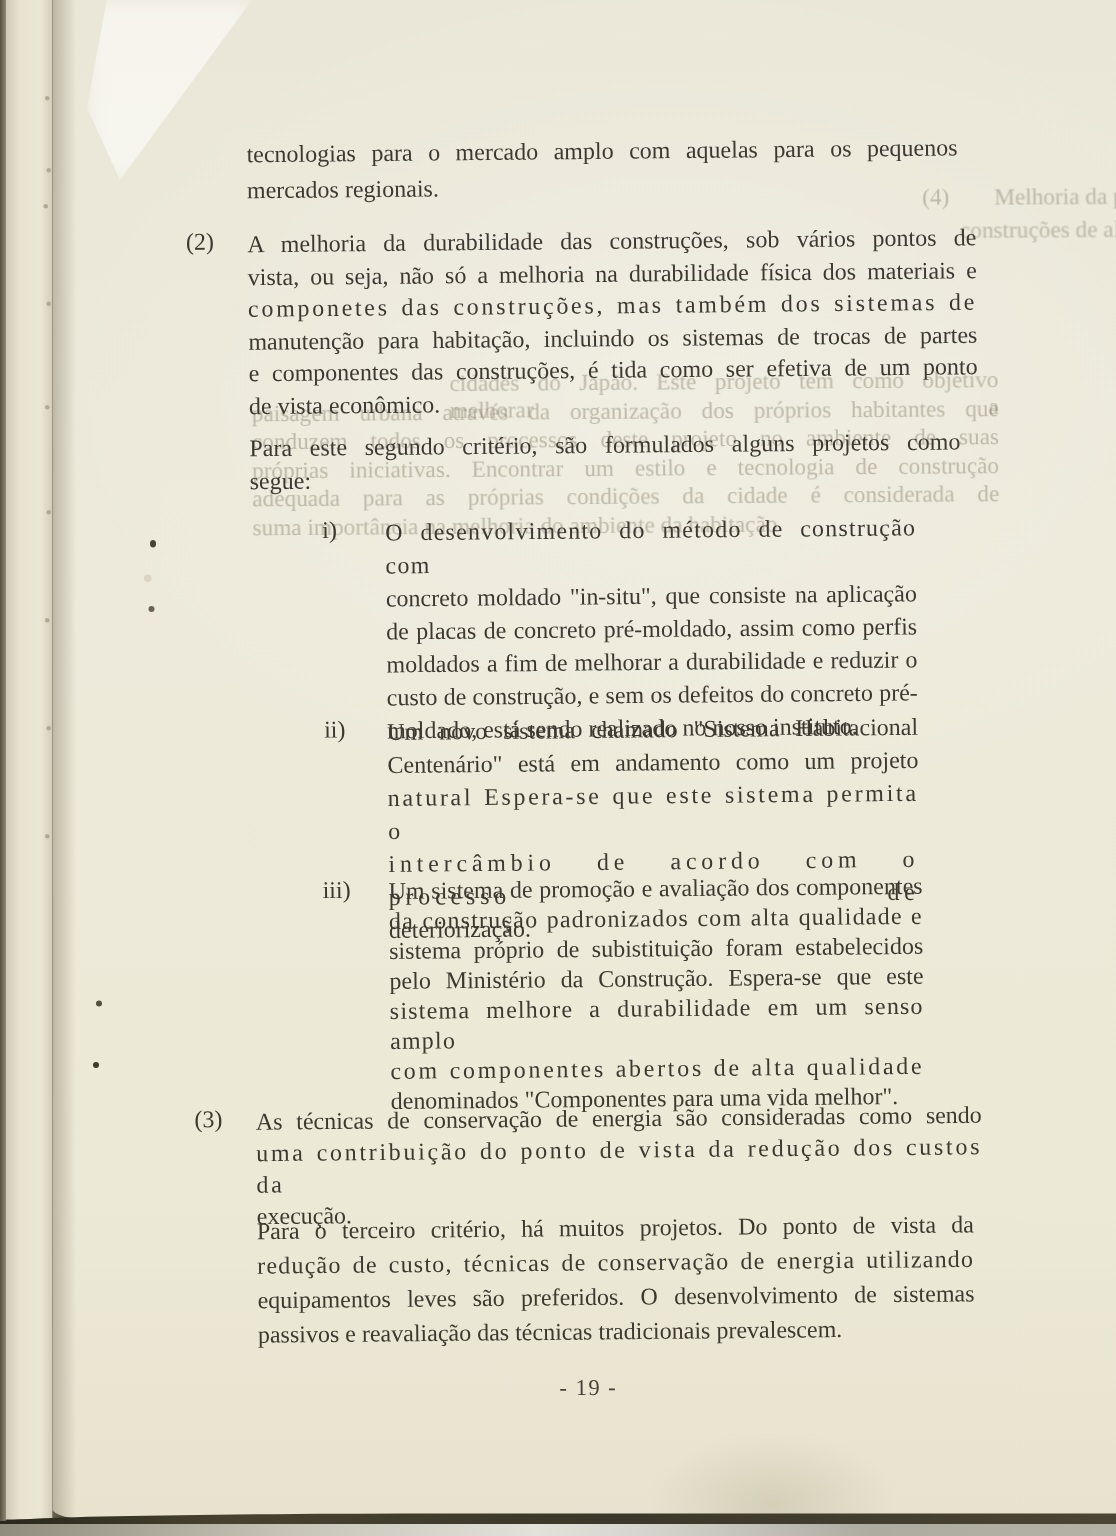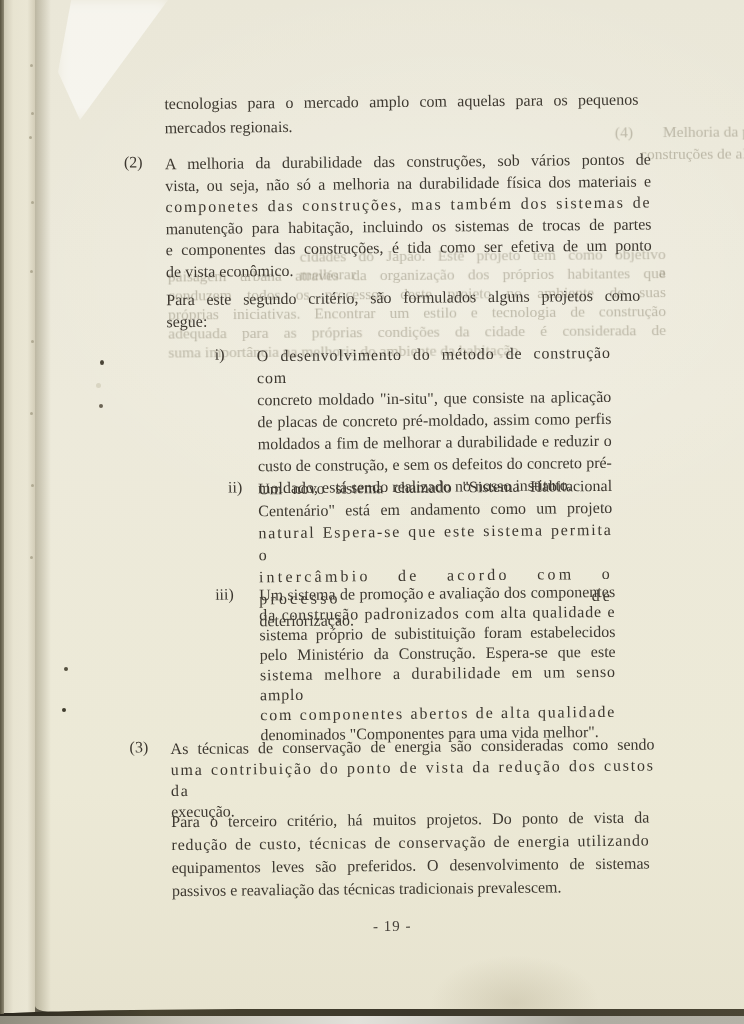--- a/index.html
+++ b/index.html
@@ -116,21 +116,21 @@
     <div class="marker" style="left:216px;top:344px;">i)</div>
     <div class="block" style="left:258px;top:344px;width:354px;line-height:22px;">
       <div class="line ls1">O desenvolvimento do método de construção com</div>
       <div class="line">concreto moldado "in-situ", que consiste na aplicação</div>
       <div class="line">de placas de concreto pré-moldado, assim como perfis</div>
       <div class="line">moldados a fim de melhorar a durabilidade e reduzir o</div>
       <div class="line">custo de construção, e sem os defeitos do concreto pré-</div>
       <div class="line last">moldado, está sendo realizado no nosso instituto.</div>
     </div>
 
-    <div class="marker" style="left:228px;top:477px;">ii)</div>
+    <div class="marker" style="left:216px;top:477px;">ii)</div>
     <div class="block" style="left:258px;top:477px;width:354px;line-height:22px;">
       <div class="line">Um novo sistema chamado "Sistema Habitacional</div>
       <div class="line">Centenário" está em andamento como um projeto</div>
       <div class="line ls2">natural  Espera-se que este sistema permita o</div>
       <div class="line ls3">intercâmbio de acordo com o processo de</div>
       <div class="line last">deteriorização.</div>
     </div>
 
     <div class="marker" style="left:214px;top:584px;">iii)</div>
     <div class="block" style="left:258px;top:584px;width:356px;line-height:20px;">

